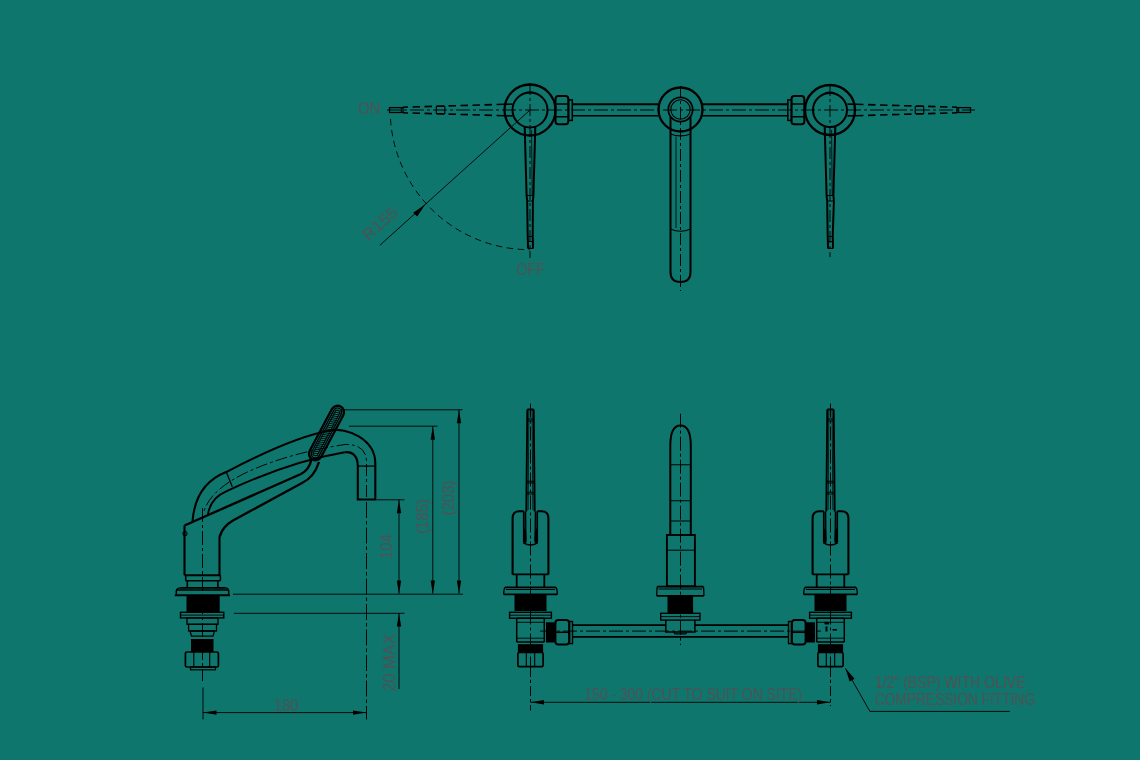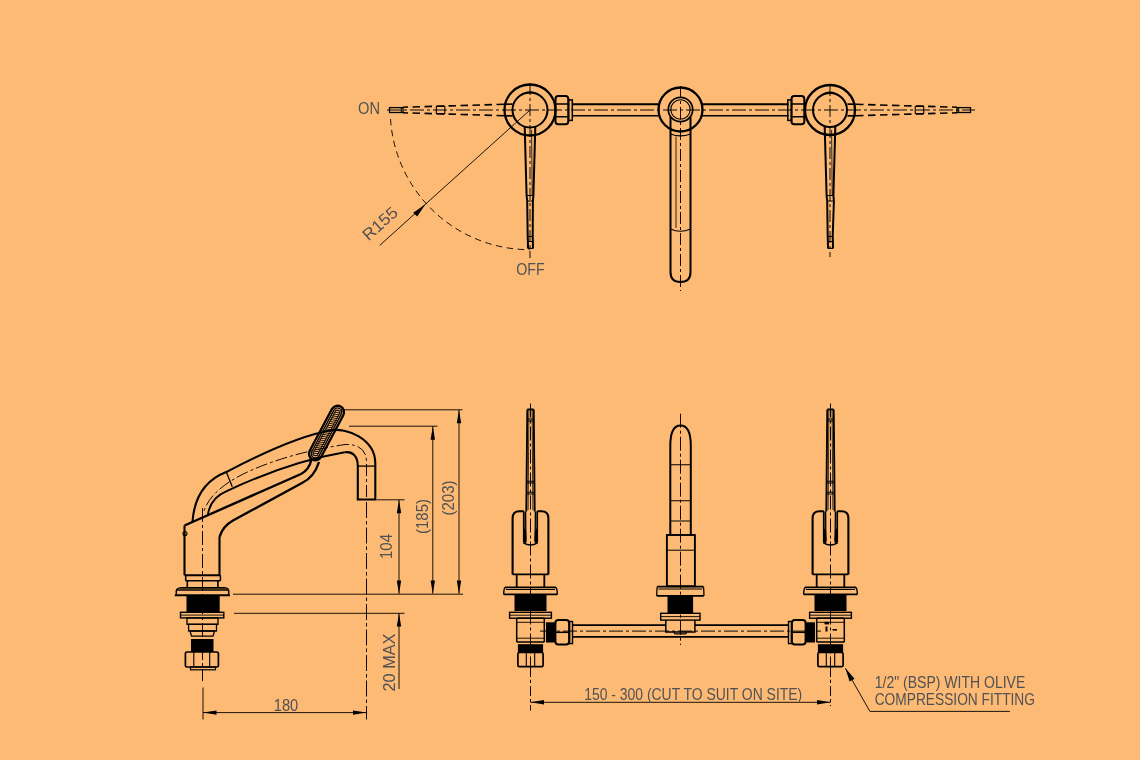--- a/index.html
+++ b/index.html
@@ -1,16 +1,16 @@
 <!DOCTYPE html>
 <html><head>
 <meta charset="utf-8">
 <style>
   html,body{margin:0;padding:0;background:#fff;}
-  .wrap{width:1140px;height:760px;position:relative;background:#fdba74;overflow:hidden;}
+  .wrap{width:1140px;height:760px;position:relative;background:#0f766e;overflow:hidden;}
   svg{position:absolute;top:0;left:0;}
   text{font-family:"Liberation Sans",sans-serif;fill:#505154;}
 </style>
 </head>
 <body>
 <div class="wrap">
 <svg width="1140" height="760" viewBox="0 0 1140 760">
 
 <g stroke="#000" fill="none" stroke-linecap="butt">
 

